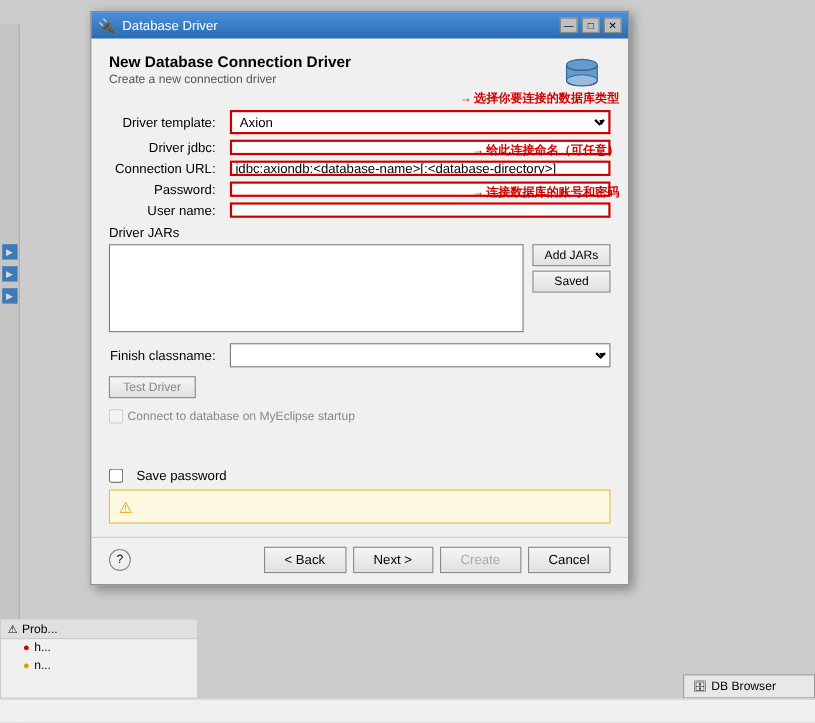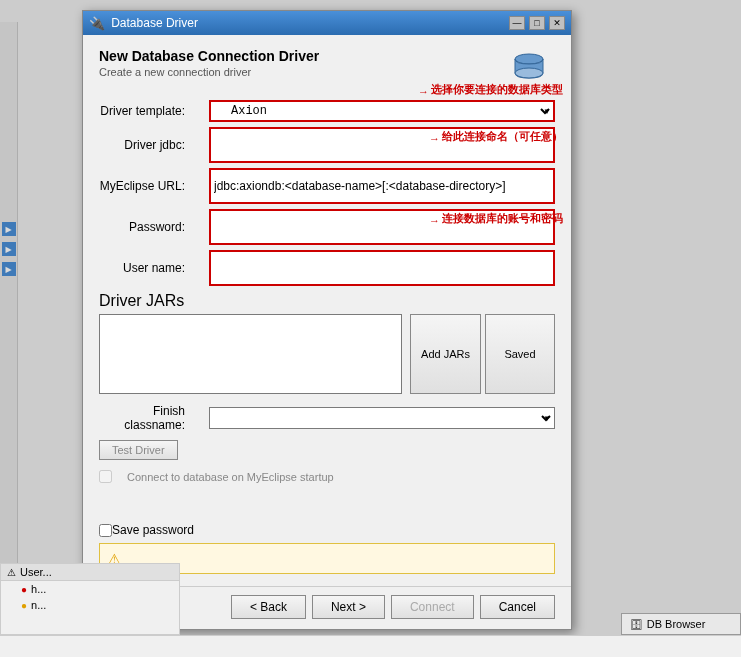--- a/index.html
+++ b/index.html
@@ -121,90 +121,89 @@
       display: flex;
       align-items: center;
       margin-bottom: 5px;
     }
 
     .form-label {
       width: 110px;
       font-size: 12px;
       color: #000;
       text-align: right;
-      padding-right: 24px;
+      padding-right: 13px;
       flex-shrink: 0;
     }
 
     .form-input {
       flex: 1;
-      height: 36px;
+      height: 14px;
       border: 1px solid #7a7a7a;
       background: white;
       font-size: 12px;
       padding: 1px 3px;
       outline: none;
     }
 
     .select-wrapper {
       flex: 1;
       position: relative;
       display: flex;
       align-items: center;
     }
 
     .select-wrapper select {
       width: 100%;
       height: 22px;
       border: 1px solid #7a7a7a;
       background: white;
       font-size: 12px;
-      padding: 1px 16px;
+      padding: 1px 3px;
       outline: none;
-      font-family: Liberation Mono, monospace;
     }
 
     .select-arrow {
       position: absolute;
       right: 4px;
       top: 50%;
       transform: translateY(-50%);
       pointer-events: none;
       font-size: 8px;
     }
 
     
     .highlight-red {
       border: 2px solid #cc0000 !important;
     }
 
     
     .section-label {
-      font-size: 16px;
+      font-size: 12px;
       font-weight: normal;
       color: #000;
       margin-bottom: 4px;
     }
 
     .jars-container {
       display: flex;
       gap: 8px;
       margin-bottom: 10px;
     }
 
     .jars-listbox {
       flex: 1;
       height: 80px;
       border: 1px solid #7a7a7a;
       background: white;
     }
 
     .jars-buttons {
       display: flex;
-      flex-direction: row;
+      flex-direction: column;
       gap: 4px;
     }
 
     .btn {
       padding: 3px 10px;
       border: 1px solid #888;
       background: linear-gradient(to bottom, #f5f5f5, #e0e0e0);
       cursor: pointer;
       font-size: 11px;
       min-width: 70px;
@@ -230,30 +229,30 @@
       cursor: pointer;
       font-size: 11px;
       color: #888;
       margin-bottom: 10px;
     }
 
     
     .checkbox-row {
       display: flex;
       align-items: center;
-      gap: 15px;
+      gap: 4px;
       margin-bottom: 6px;
       color: #888;
       font-size: 11px;
     }
 
     .checkbox-row2 {
       display: flex;
       align-items: center;
-      gap: 0;
+      gap: 12px;
       margin-bottom: 6px;
       font-size: 12px;
       margin-top: 40px;
     }
 
     
     .warning-box {
       background: #fff8e1;
       border: 1px solid #e0c040;
       padding: 6px 8px;
@@ -453,21 +452,21 @@
     </div>
 
     
     <div class="form-row">
       <div class="form-label">Driver jdbc:</div>
       <input class="form-input highlight-red" type="text" style="flex: 1 1 0%;" value="">
     </div>
 
     
     <div class="form-row">
-      <div class="form-label">MyEclipse URL:</div>
+      <div class="form-label">Connection URL:</div>
       <input class="form-input highlight-red" type="text" style="flex: 1 1 0%;" value="jdbc:axiondb:&lt;database-name&gt;[:&lt;database-directory&gt;]">
     </div>
 
     
     <div style="position:relative;">
       <div style="position:absolute; right:-8px; top:2px; display:flex; align-items:center; pointer-events:none; z-index:10;">
         <span style="color:#cc0000; font-size:11px; font-weight:bold; margin-right:2px;">→</span>
         <span class="red-arrow-text">连接数据库的账号和密码</span>
       </div>
     </div>
@@ -528,30 +527,30 @@
     </div>
   </div>
 
   <div class="dialog-footer">
     <div class="footer-left">
       <div style="width:20px;height:20px;border-radius:50%;border:1px solid #888;display:flex;align-items:center;justify-content:center;font-size:11px;cursor:pointer;">?</div>
     </div>
     <div class="footer-right">
       <button class="footer-btn">&lt; Back</button>
       <button class="footer-btn">Next &gt;</button>
-      <button class="footer-btn" disabled="" style="color:#aaa;">Connect</button>
+      <button class="footer-btn" disabled="" style="color:#aaa;">Create</button>
       <button class="footer-btn">Cancel</button>
     </div>
   </div>
 </div>
 
 <div class="problems-panel" style="position:absolute;bottom:22px;left:0;width:180px;height:72px;">
   <div class="problems-titlebar">
     <span style="font-size:10px;">⚠</span>
-    <span>User...</span>
+    <span>Prob...</span>
   </div>
   <div class="problems-row">
     <span class="error-icon">●</span>
     <span>h...</span>
   </div>
   <div class="problems-row">
     <span class="warn-icon">●</span>
     <span>n...</span>
   </div>
 </div>

